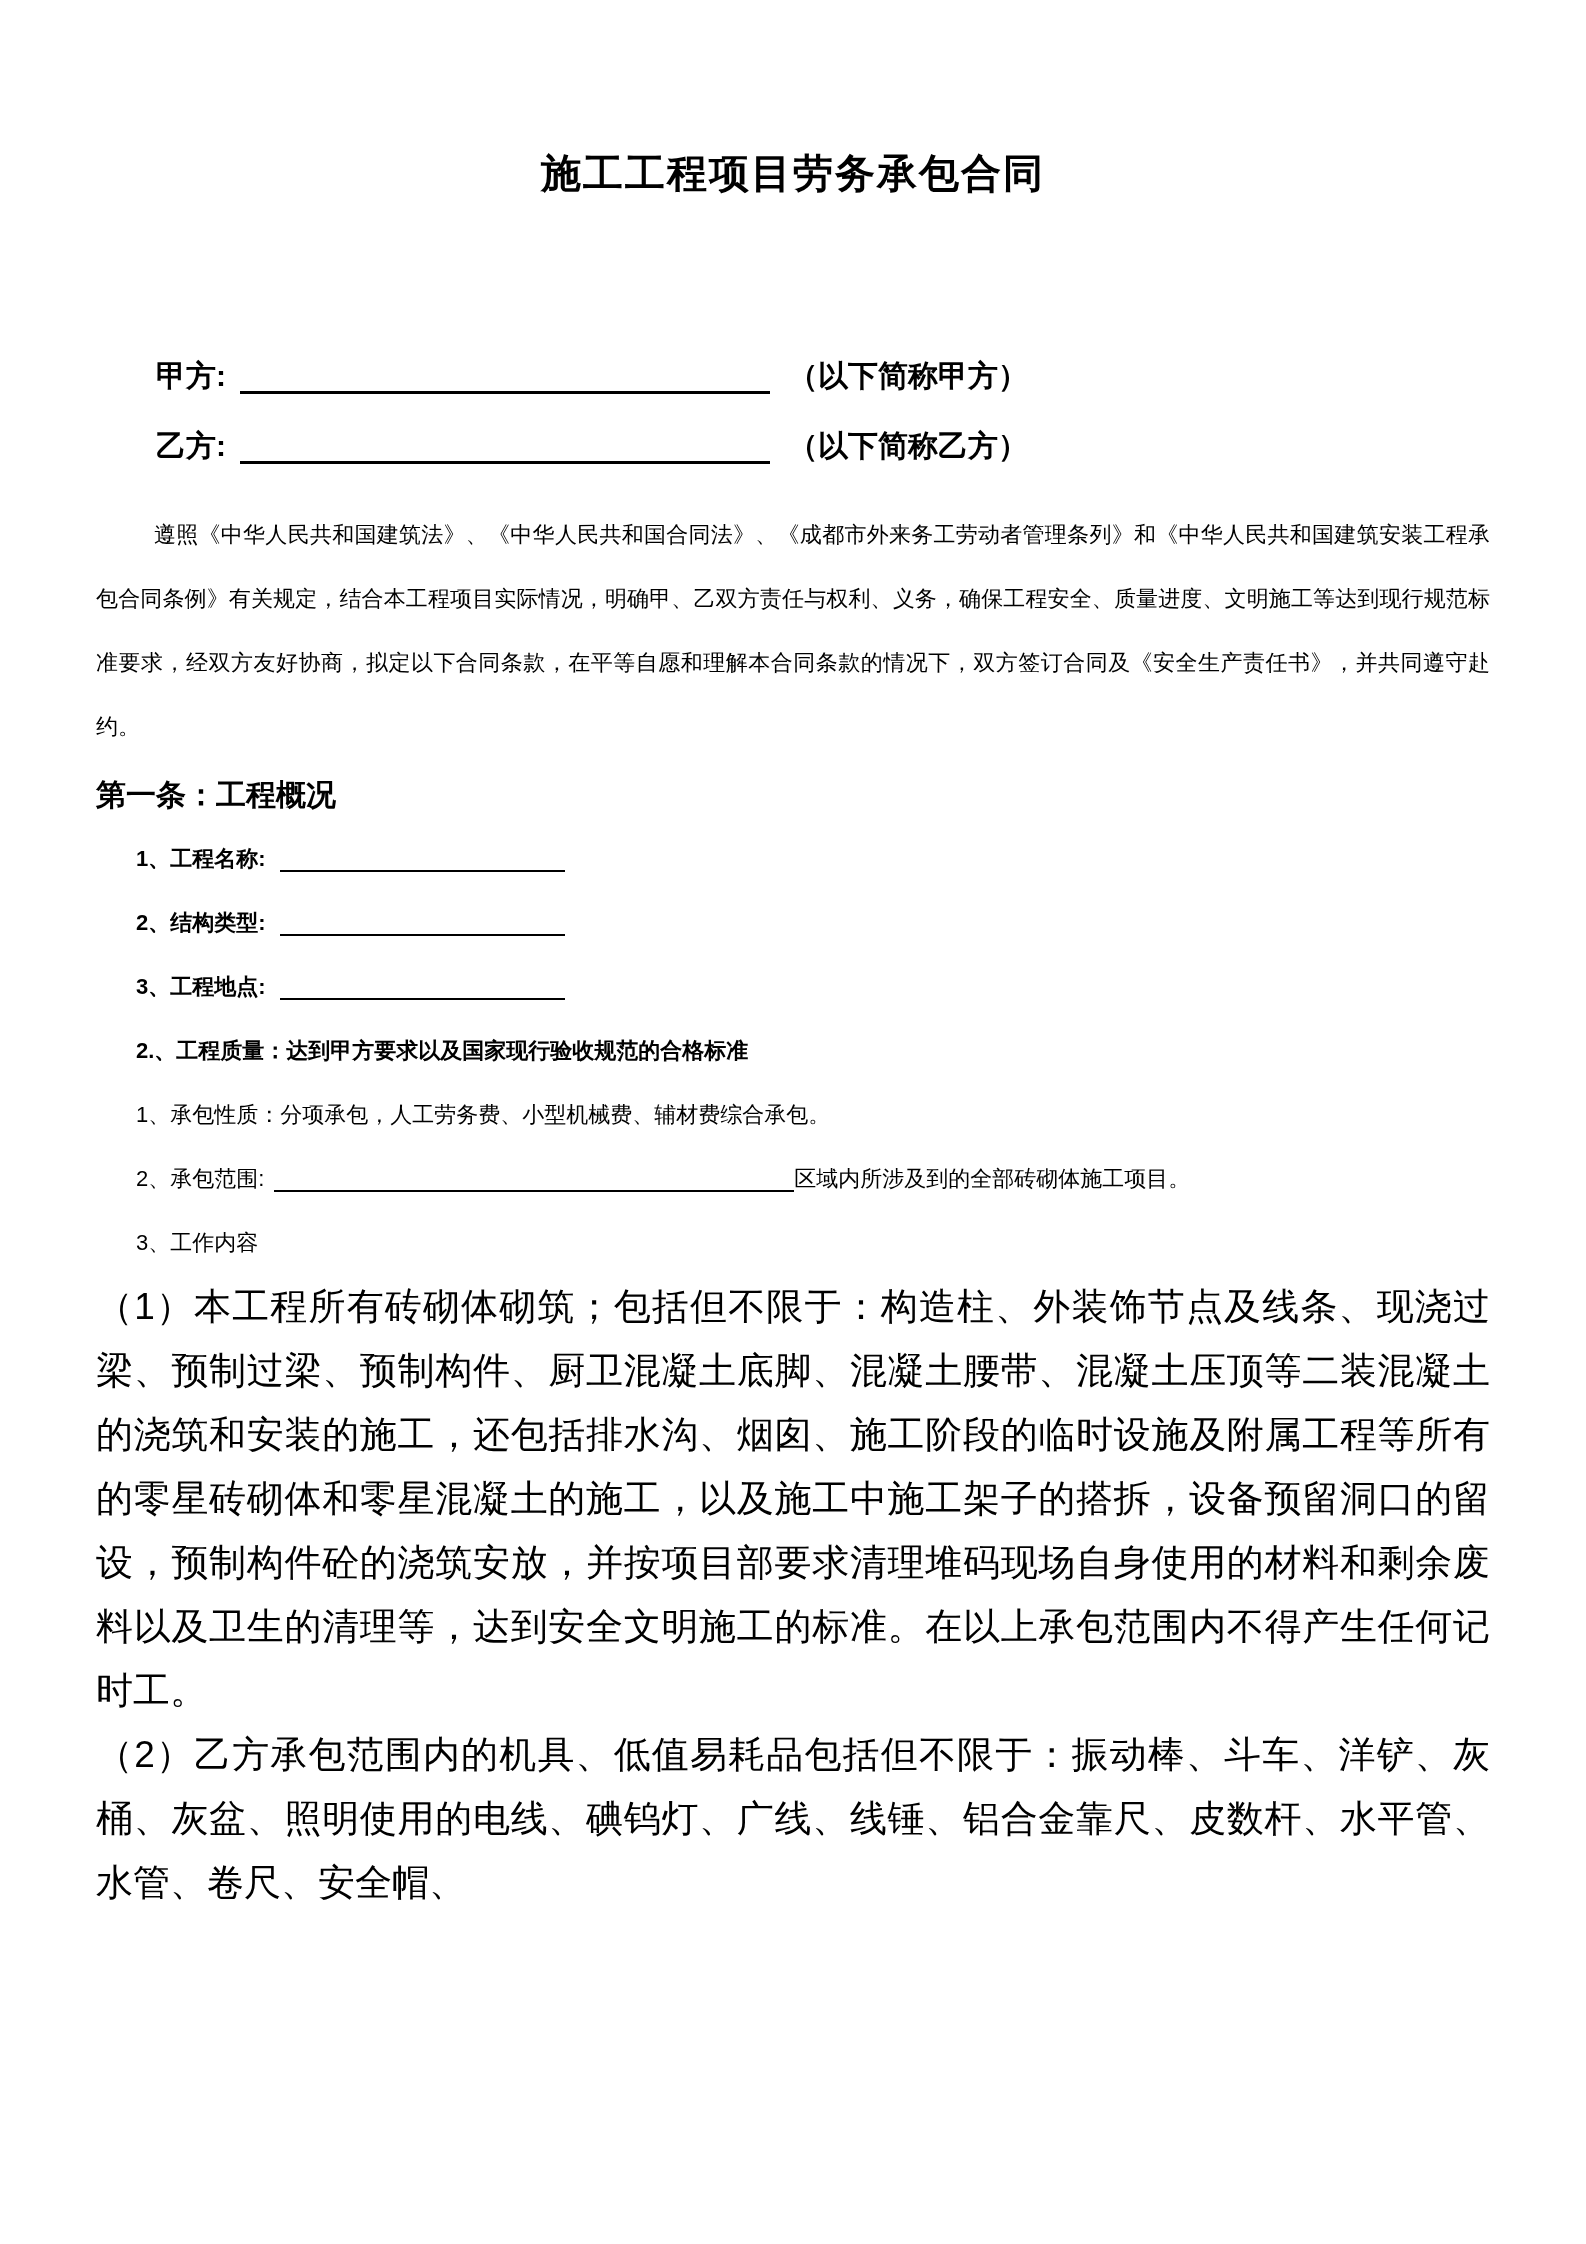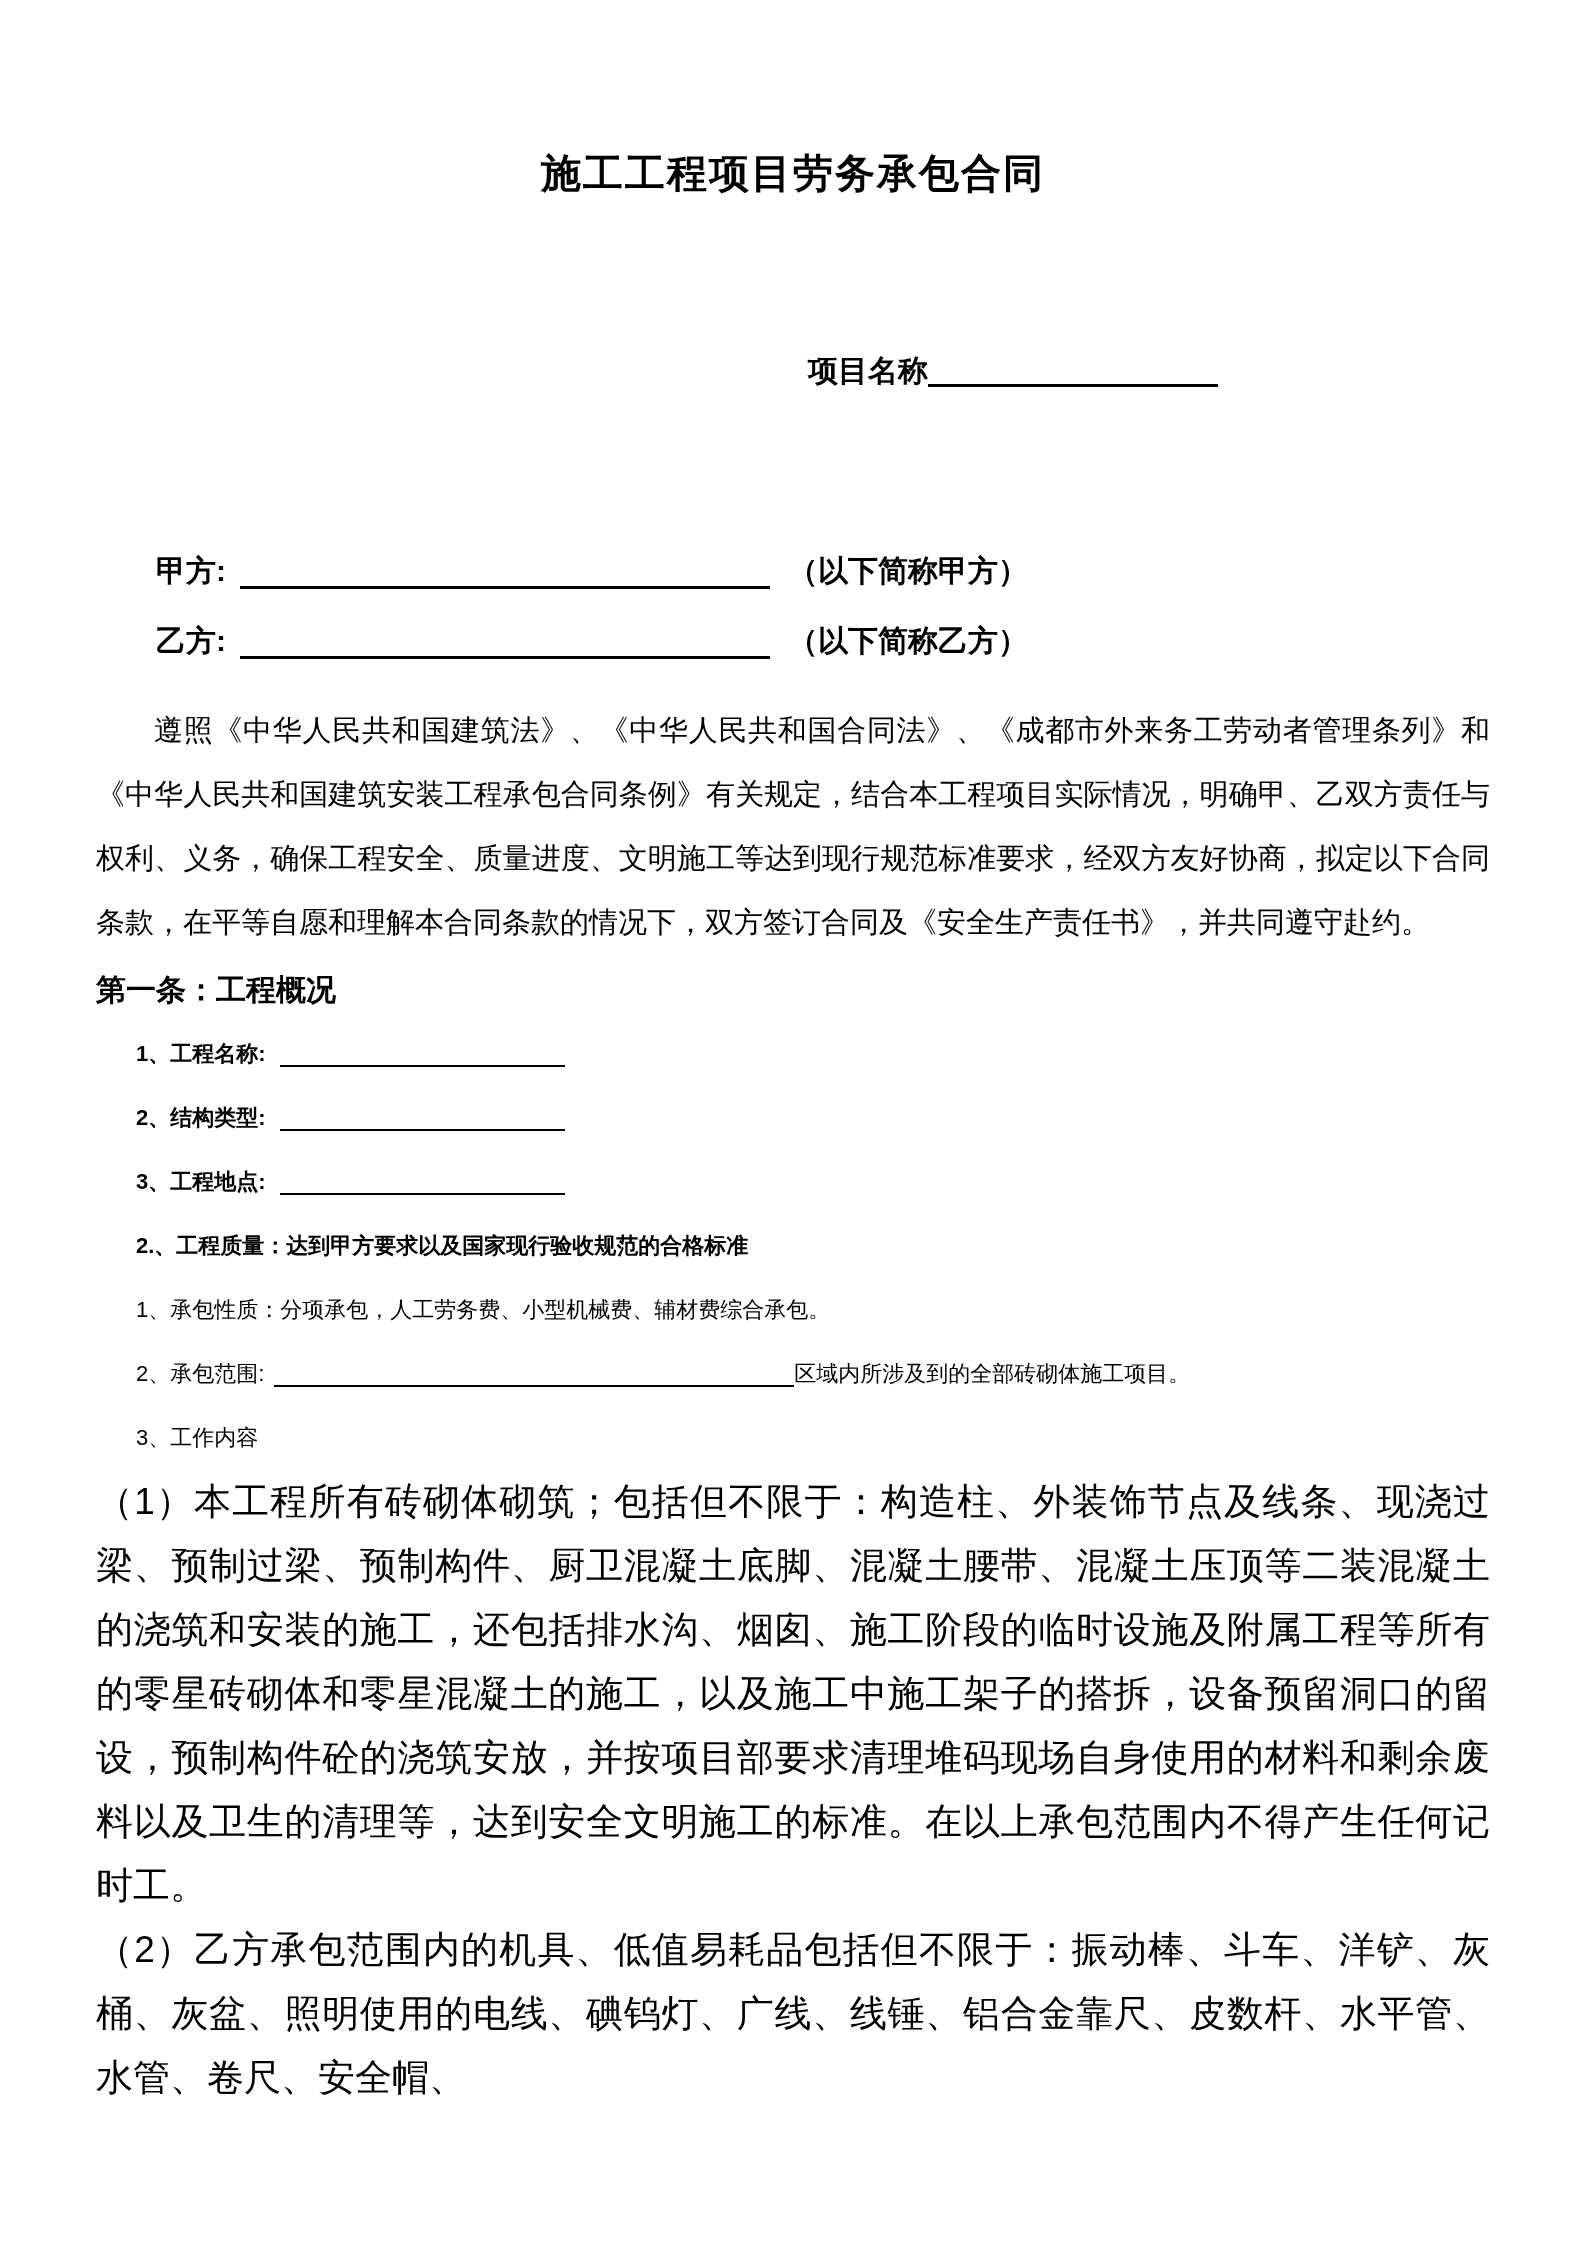--- a/index.html
+++ b/index.html
@@ -40,21 +40,21 @@
     margin-left: 60px;
     font-size: 30px;
     font-weight: bold;
     line-height: 70px;
     white-space: nowrap;
   }
   .party-row-first { margin-top: 140px; }
   .party-blank { width: 530px; margin: 0 18px 0 14px; vertical-align: -8px; }
   .preamble {
     margin: 22px 0 0 0;
-    font-size: 29px;
+    font-size: 22px;
     line-height: 64px;
     text-align: justify;
     text-indent: 58px;
   }
   .article-heading {
     font-size: 30px;
     font-weight: bold;
     line-height: 64px;
     margin: 4px 0 0 0;
   }
@@ -75,23 +75,20 @@
     margin: 0;
   }
 </style>
 </head>
 <body>
 
 <div class="page">
 
   <h1 class="doc-title">施工工程项目劳务承包合同</h1>
 
-  <div class="project-row">
-    <span>项目名称</span><span class="blank project-blank"></span>
-  </div>
 
   <div class="party-row party-row-first">
     <span>甲方:</span><span class="blank party-blank"></span><span>（以下简称甲方）</span>
   </div>
   <div class="party-row">
     <span>乙方:</span><span class="blank party-blank"></span><span>（以下简称乙方）</span>
   </div>
 
   <p class="preamble">遵照《中华人民共和国建筑法》、《中华人民共和国合同法》、《成都市外来务工劳动者管理条列》和《中华人民共和国建筑安装工程承包合同条例》有关规定，结合本工程项目实际情况，明确甲、乙双方责任与权利、义务，确保工程安全、质量进度、文明施工等达到现行规范标准要求，经双方友好协商，拟定以下合同条款，在平等自愿和理解本合同条款的情况下，双方签订合同及《安全生产责任书》，并共同遵守赴约。</p>
 

